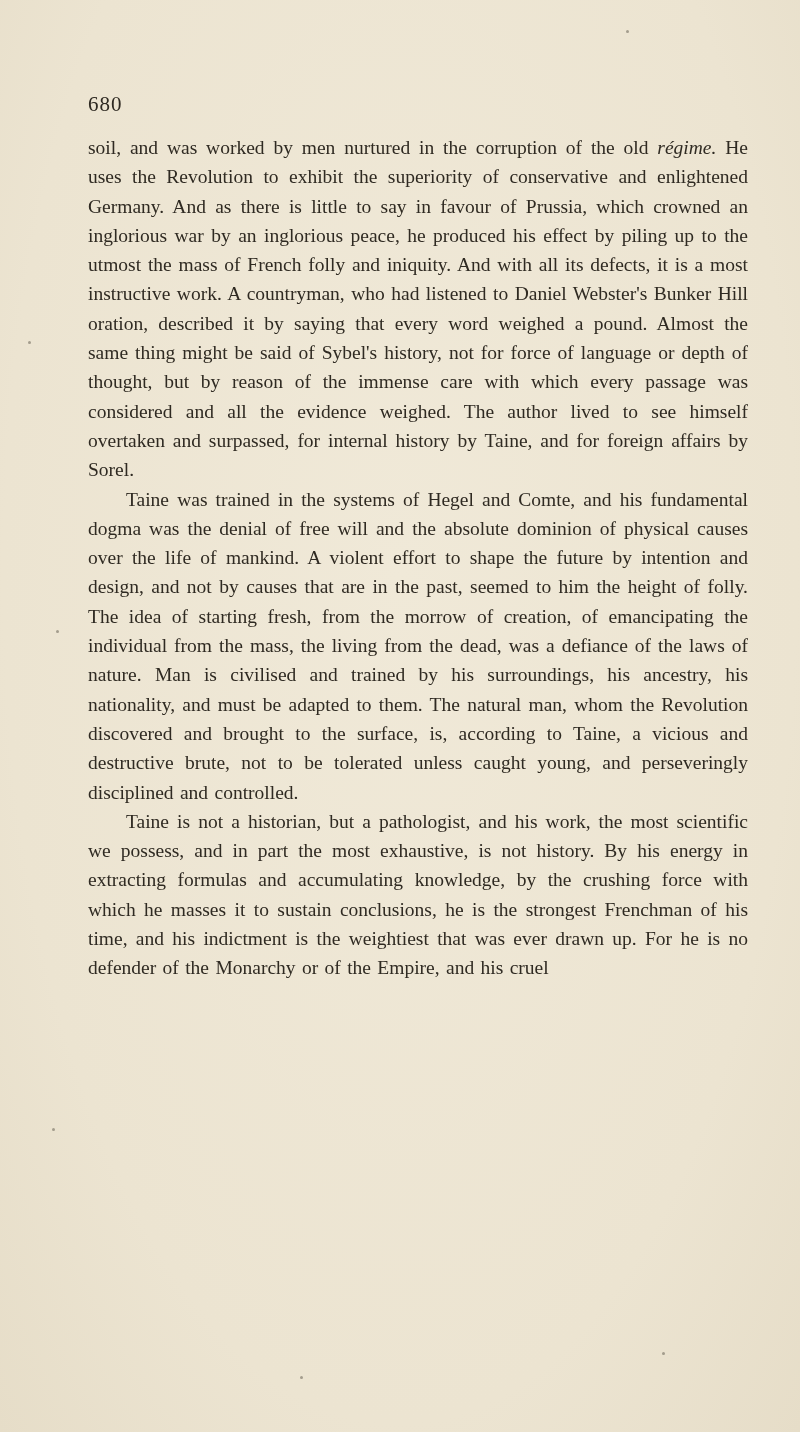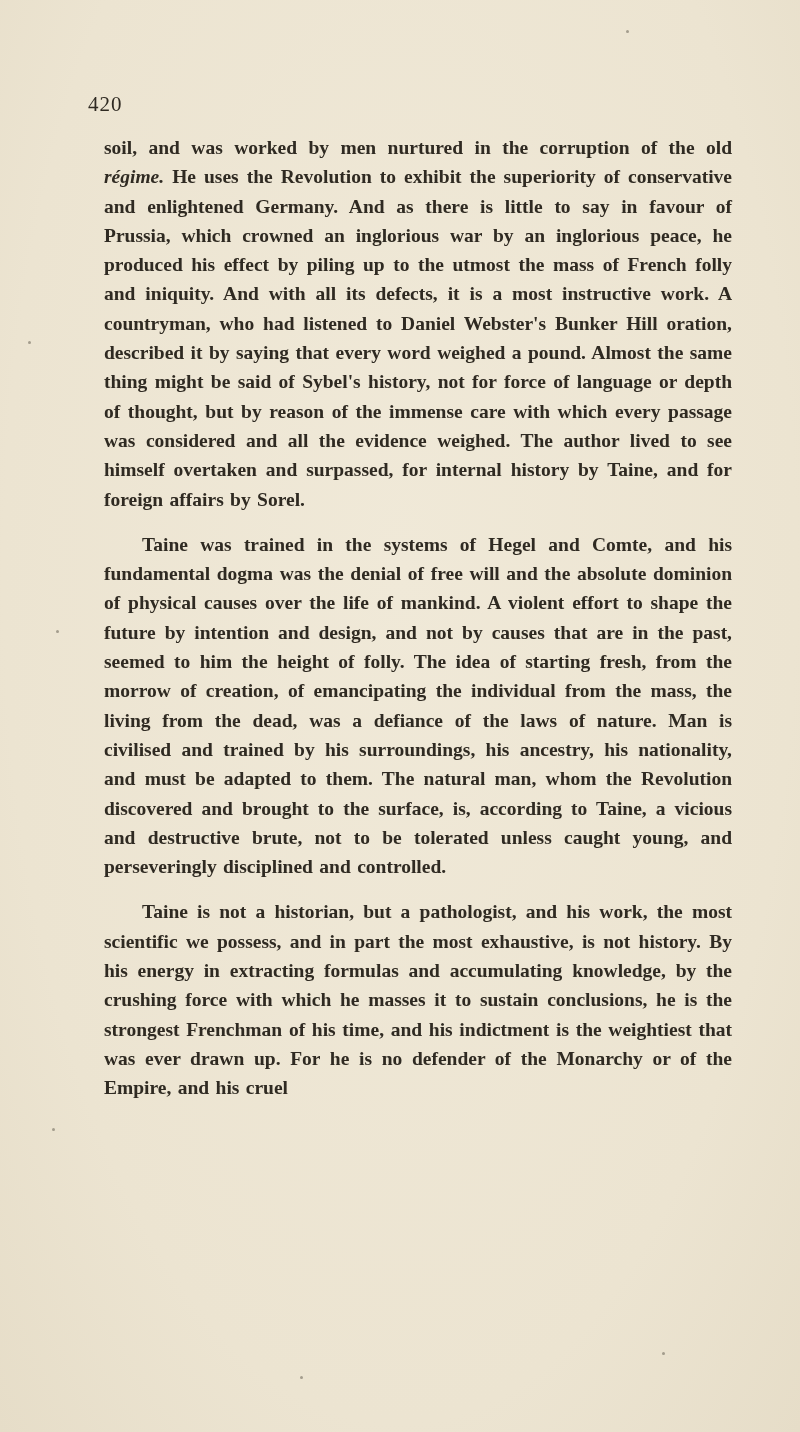--- a/index.html
+++ b/index.html
@@ -39,43 +39,42 @@
   }
   .page-body {
     margin-top: 16px;
     padding: 0 52px 0 88px;
     text-align: justify;
     font-size: 19.5px;
     line-height: 29.3px;
     word-spacing: 1.5px;
   }
   .para {
-    margin: 16px;
-    font-weight: bold;
+    margin: 0;
   }
   .para.indent {
     text-indent: 38px;
   }
   .para em {
     font-style: italic;
   }
   .speck {
     position: absolute;
     background: #5c554a;
     border-radius: 50%;
     opacity: 0.5;
   }
 </style>
 </head>
 <body>
 
 <div class="page">
 
   <div class="header">
-    <span class="page-number">420</span>
+    <span class="page-number">680</span>
   </div>
 
   <div class="page-body">
       <p class="para"><span>soil, and was worked by men nurtured in the corruption of the old </span><em>régime.</em><span> He uses the Revolution to exhibit the superiority of conservative and enlightened Germany. And as there is little to say in favour of Prussia, which crowned an inglorious war by an inglorious peace, he produced his effect by piling up to the utmost the mass of French folly and iniquity. And with all its defects, it is a most instructive work. A countryman, who had listened to Daniel Webster's Bunker Hill oration, described it by saying that every word weighed a pound. Almost the same thing might be said of Sybel's history, not for force of language or depth of thought, but by reason of the immense care with which every passage was considered and all the evidence weighed. The author lived to see himself overtaken and surpassed, for internal history by Taine, and for foreign affairs by Sorel.</span></p>
       <p class="para indent"><span>Taine was trained in the systems of Hegel and Comte, and his fundamental dogma was the denial of free will and the absolute dominion of physical causes over the life of mankind. A violent effort to shape the future by intention and design, and not by causes that are in the past, seemed to him the height of folly. The idea of starting fresh, from the morrow of creation, of emancipating the individual from the mass, the living from the dead, was a defiance of the laws of nature. Man is civilised and trained by his surroundings, his ancestry, his nationality, and must be adapted to them. The natural man, whom the Revolution discovered and brought to the surface, is, according to Taine, a vicious and destructive brute, not to be tolerated unless caught young, and perseveringly disciplined and controlled.</span></p>
       <p class="para indent"><span>Taine is not a historian, but a pathologist, and his work, the most scientific we possess, and in part the most exhaustive, is not history. By his energy in extracting formulas and accumulating knowledge, by the crushing force with which he masses it to sustain conclusions, he is the strongest Frenchman of his time, and his indictment is the weightiest that was ever drawn up. For he is no defender of the Monarchy or of the Empire, and his cruel</span></p>
     </div>
 
   <span class="speck" style="left:626px; top:30px;  width:3px; height:3px;"></span>
   <span class="speck" style="left:28px;  top:341px; width:3px; height:3px;"></span>

